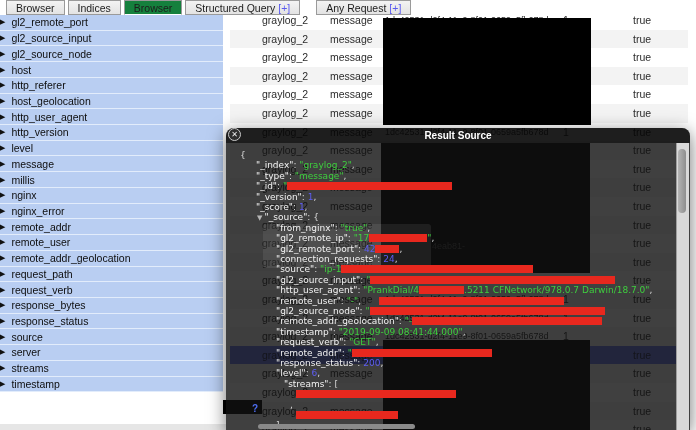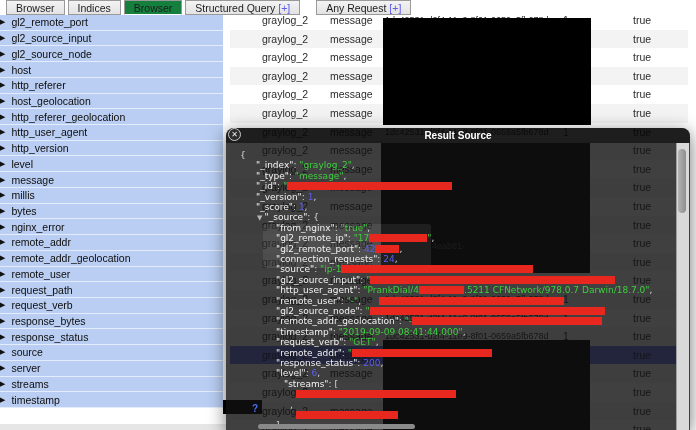--- a/index.html
+++ b/index.html
@@ -265,61 +265,57 @@
       <div class="s-item">
         <span class="tri">▶</span>
         <span>http_referer</span>
       </div>
       <div class="s-item">
         <span class="tri">▶</span>
         <span>host_geolocation</span>
       </div>
       <div class="s-item">
         <span class="tri">▶</span>
-        <span>http_referer_geolocation</span>
-      </div>
-      <div class="s-item">
-        <span class="tri">▶</span>
         <span>http_user_agent</span>
       </div>
       <div class="s-item">
         <span class="tri">▶</span>
         <span>http_version</span>
       </div>
       <div class="s-item">
         <span class="tri">▶</span>
         <span>level</span>
       </div>
       <div class="s-item">
         <span class="tri">▶</span>
         <span>message</span>
       </div>
       <div class="s-item">
         <span class="tri">▶</span>
         <span>millis</span>
       </div>
       <div class="s-item">
         <span class="tri">▶</span>
-        <span>bytes</span>
+        <span>nginx</span>
       </div>
       <div class="s-item">
         <span class="tri">▶</span>
         <span>nginx_error</span>
       </div>
       <div class="s-item">
         <span class="tri">▶</span>
         <span>remote_addr</span>
       </div>
       <div class="s-item">
         <span class="tri">▶</span>
+        <span>remote_user</span>
+      </div>
+      <div class="s-item">
+        <span class="tri">▶</span>
         <span>remote_addr_geolocation</span>
-      </div>
-      <div class="s-item">
-        <span class="tri">▶</span>
-        <span>remote_user</span>
       </div>
       <div class="s-item">
         <span class="tri">▶</span>
         <span>request_path</span>
       </div>
       <div class="s-item">
         <span class="tri">▶</span>
         <span>request_verb</span>
       </div>
       <div class="s-item">

